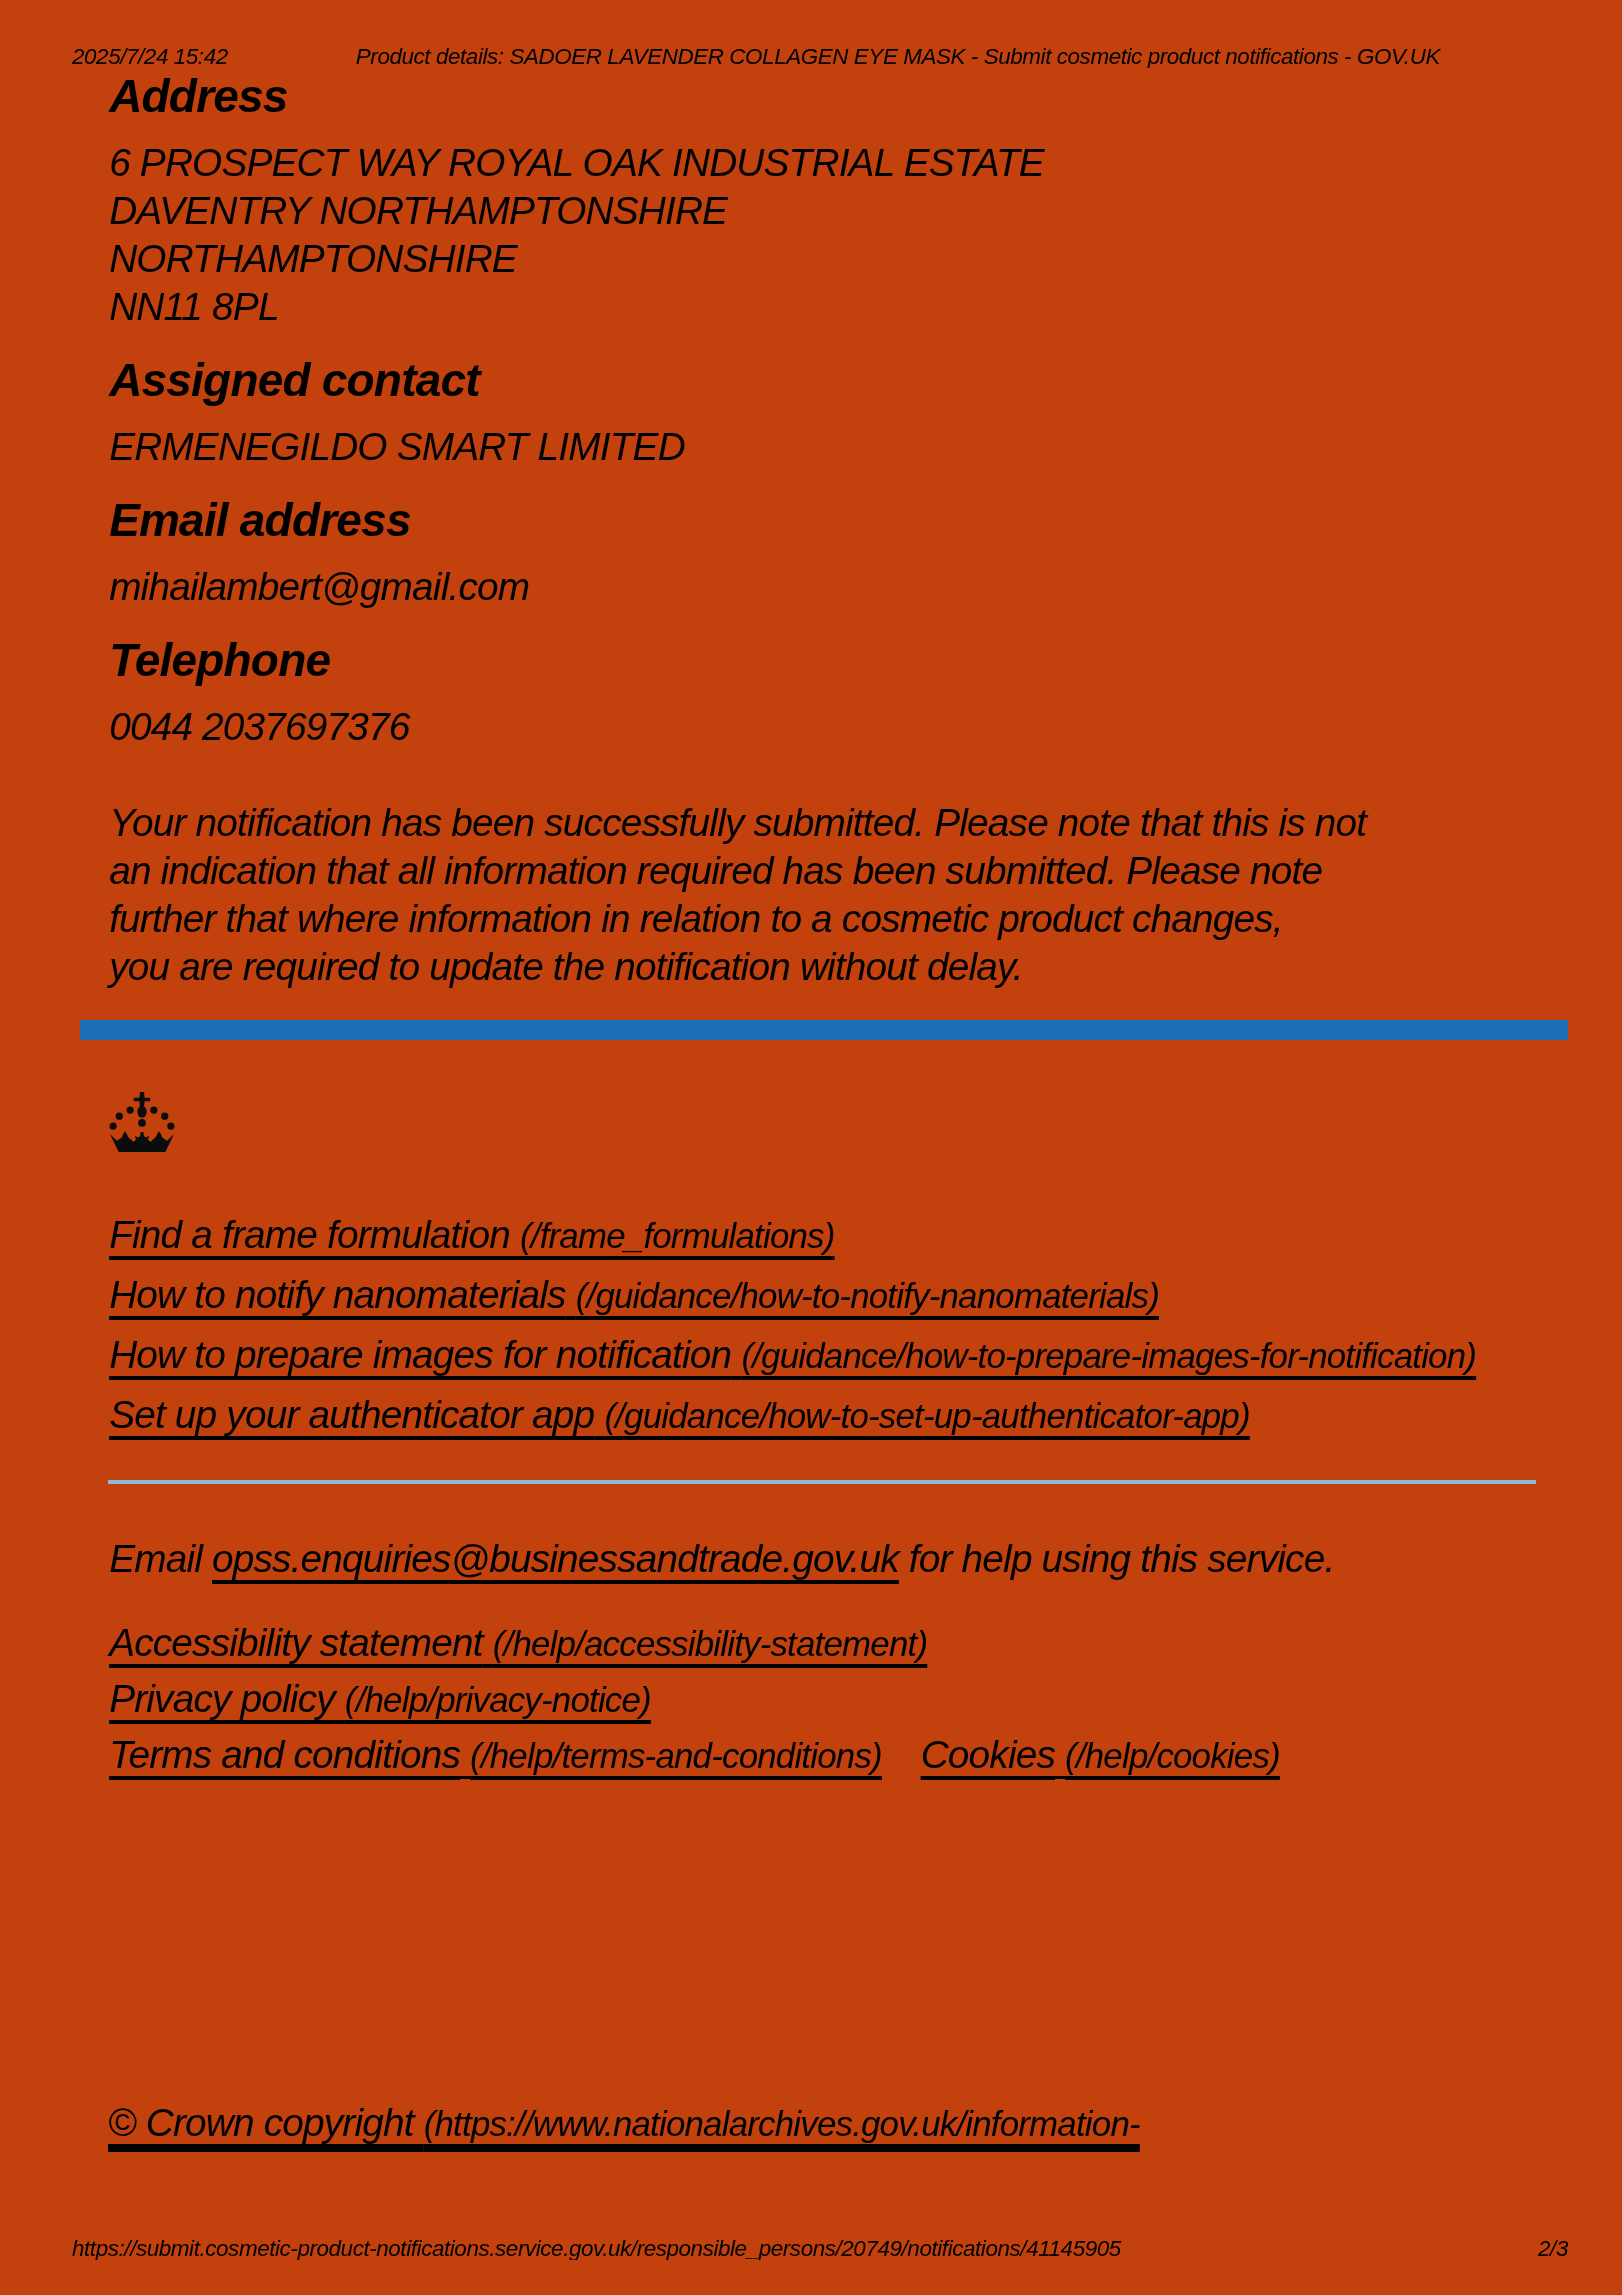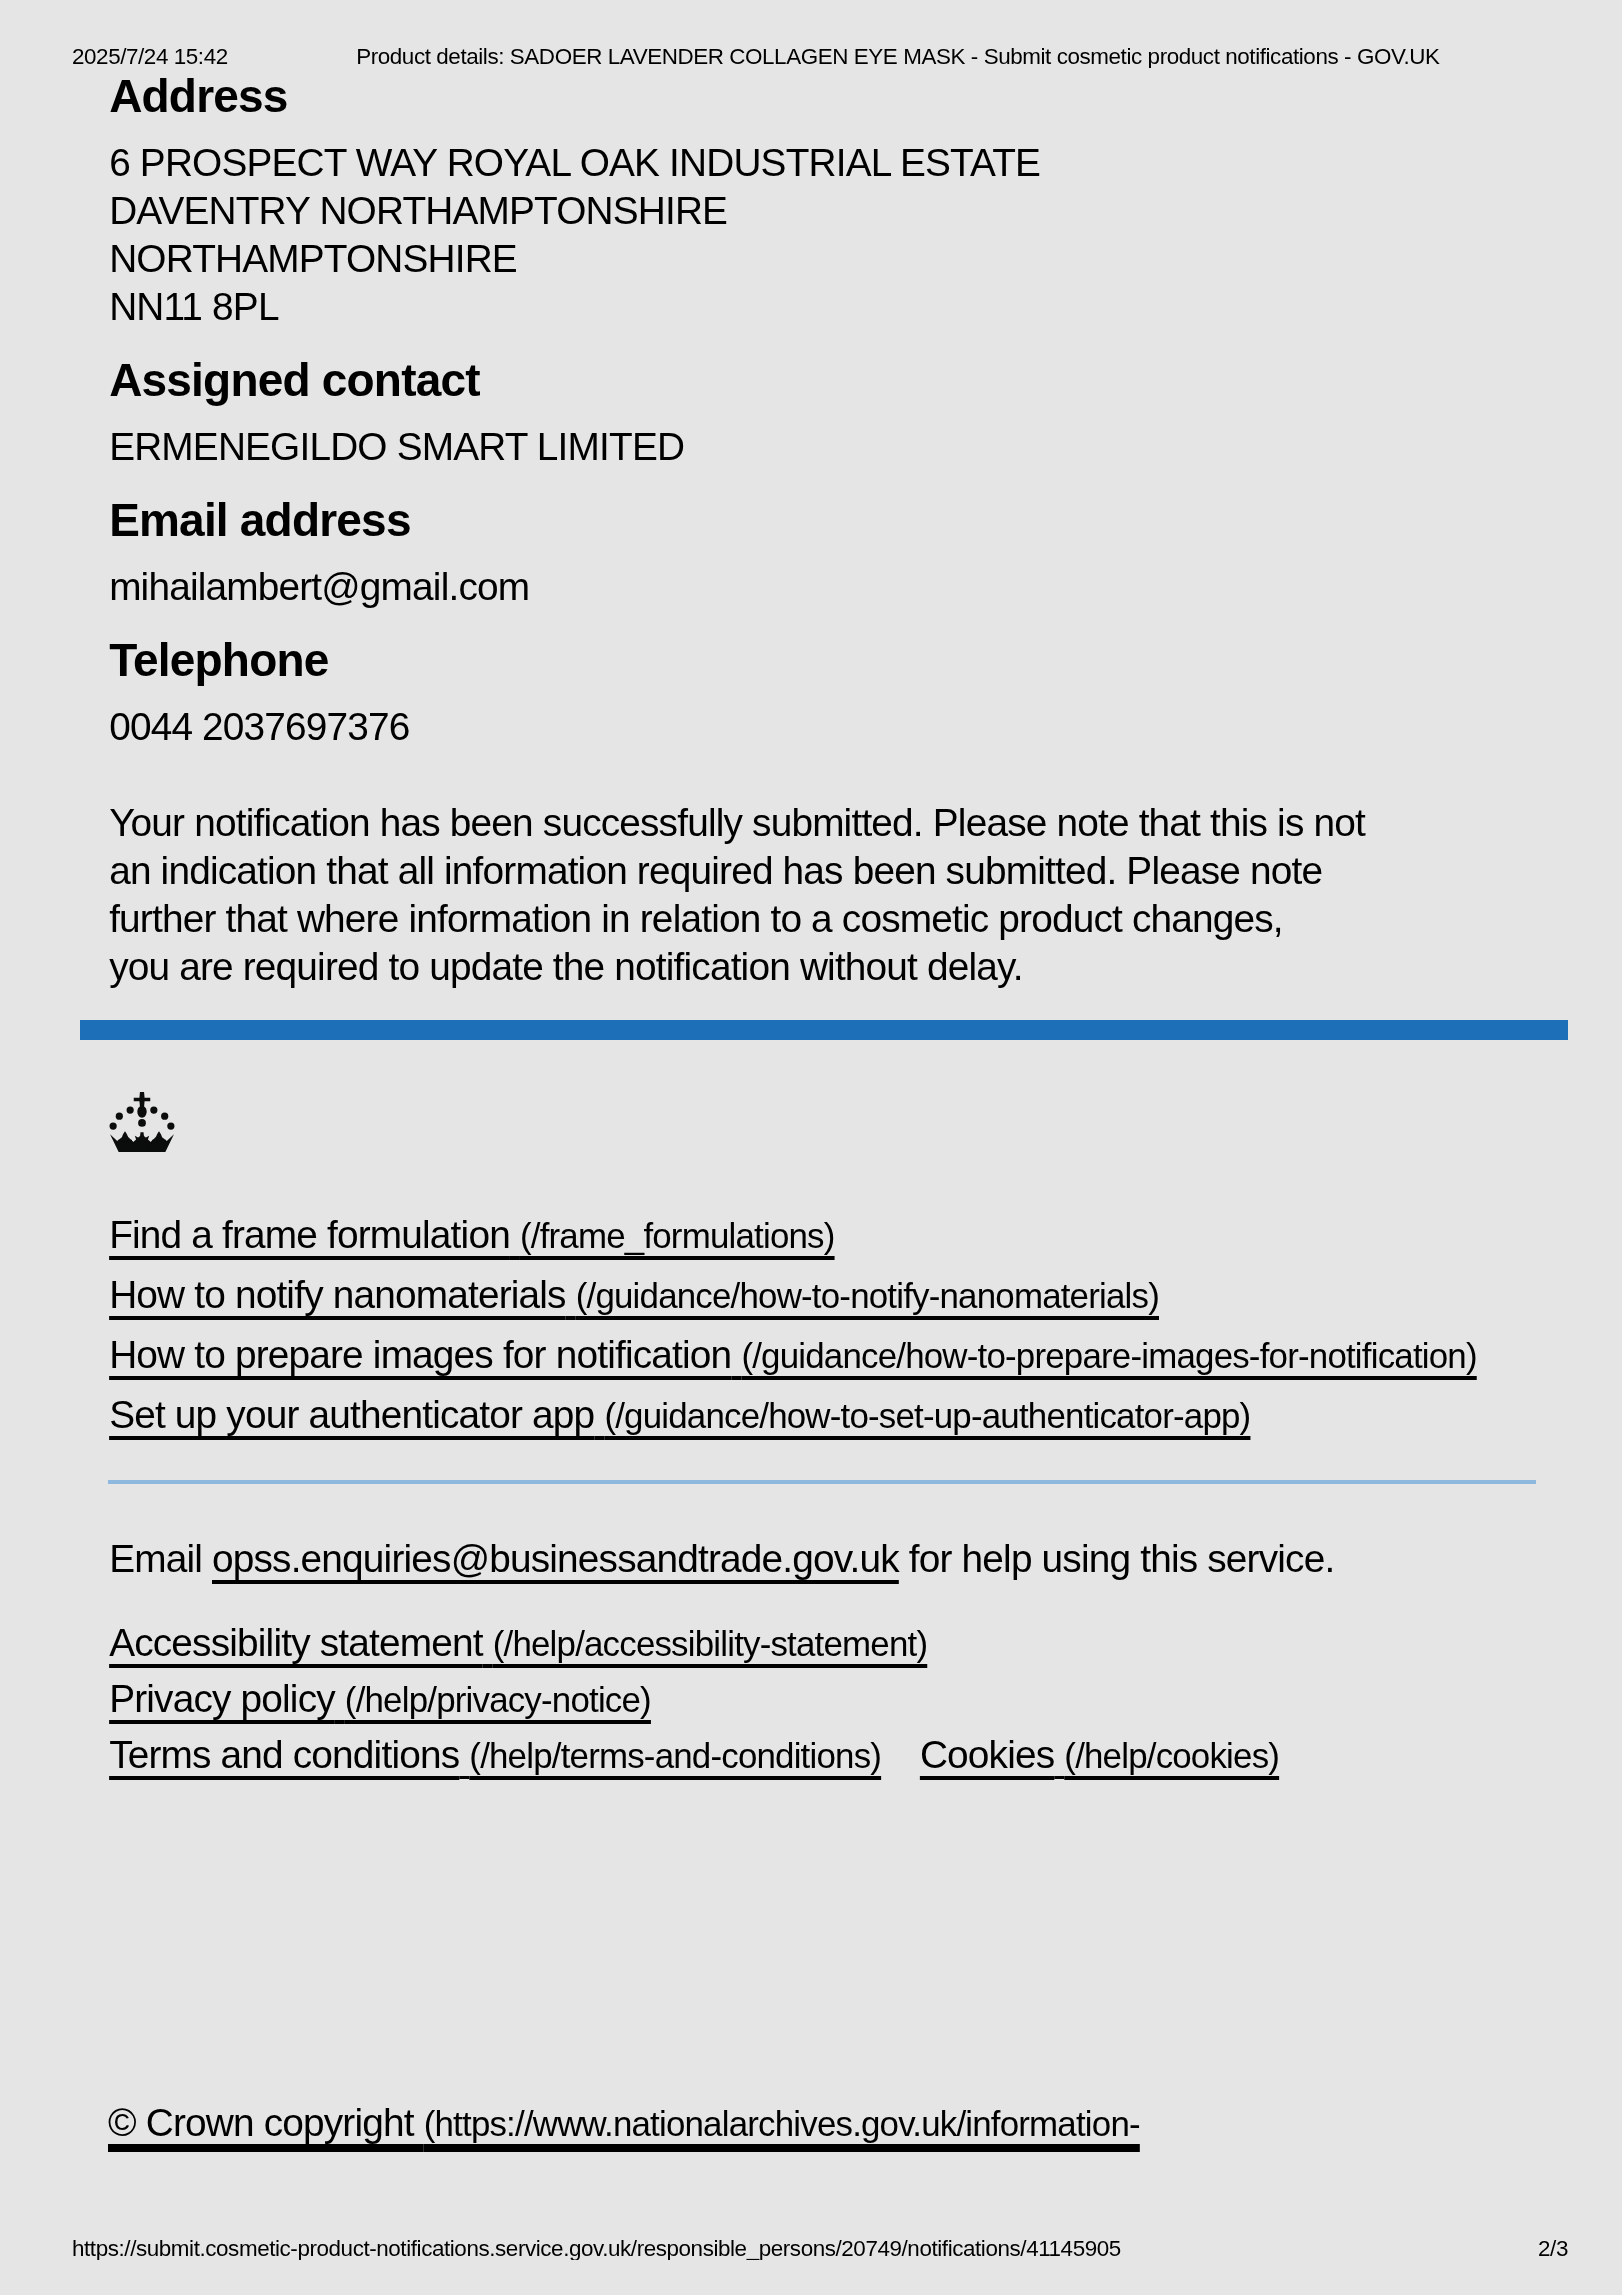--- a/index.html
+++ b/index.html
@@ -5,22 +5,23 @@
   html, body { margin: 0; padding: 0; background: #ffffff; }
   :root {
     --bar-blue: #1d70b8;
     --divider-blue: #8eb8dd;
     --ink: #000000;
   }
   .viewport {
     position: relative;
     width: 1622px;
     height: 2295px;
-    background: #e5e5e5;
+    background: #c2410c;
     overflow: hidden;
+    font-style: italic;
   }
   .page {
     position: absolute;
     left: 0; top: 0;
     width: 406px;
     height: 574px;
     transform: scale(4);
     transform-origin: 0 0;
     font-family: "Liberation Sans", "DejaVu Sans", sans-serif;
     color: var(--ink);

